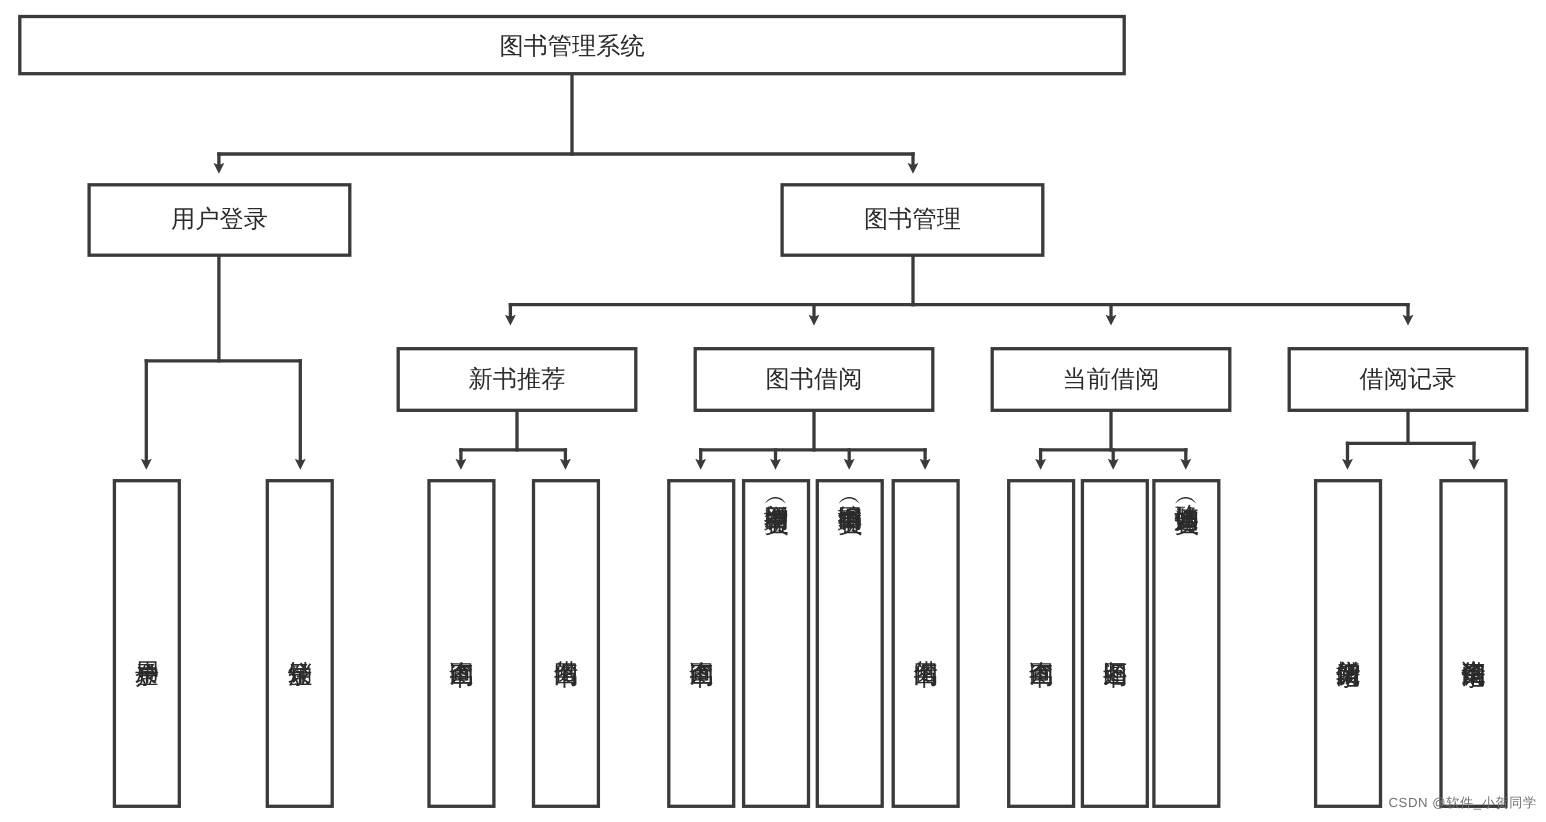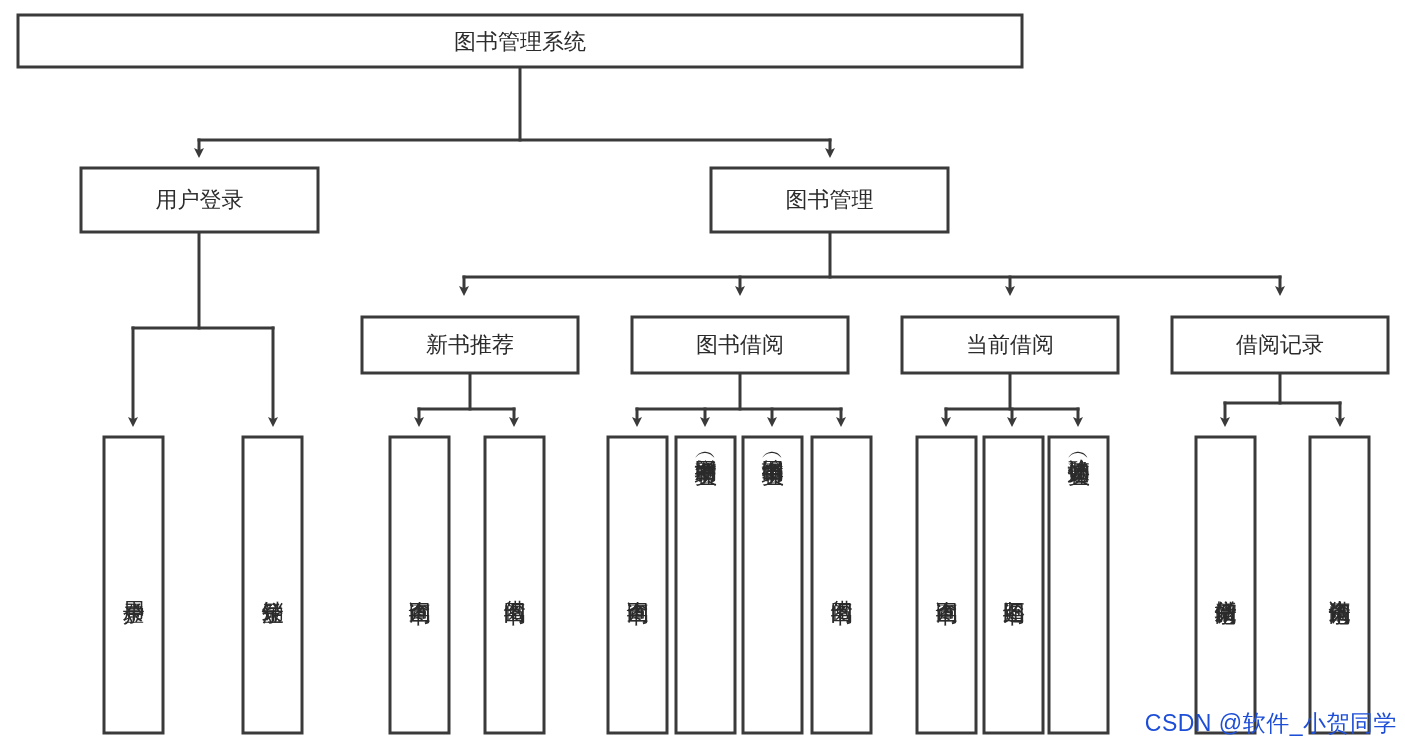--- a/index.html
+++ b/index.html
@@ -23,21 +23,21 @@
   .leaf-label-text{
     writing-mode:vertical-rl;text-orientation:upright;
     font-family:"Liberation Sans","DejaVu Sans",sans-serif;
     font-size:22px;color:#2b2b2b;line-height:1.02;letter-spacing:1px;
     white-space:nowrap;
   }
   .leaf-label-box.align-top{align-items:flex-start;padding-top:4px;}
   .watermark{
     position:absolute;right:8px;bottom:6px;
     font-family:"Liberation Sans","DejaVu Sans",sans-serif;
-    font-size:23px;color:#1d4ed8;letter-spacing:.5px;white-space:nowrap;
+    font-size:12px;color:#737373;letter-spacing:.5px;white-space:nowrap;
   }
 </style>
 </head>
 <body>
 
 <div id="diagram-root">
 
   <svg id="tree-svg" viewBox="0 0 1405 747">
     <defs>
       <marker id="arrow" markerWidth="14" markerHeight="14" refX="2" refY="5" orient="auto" markerUnits="userSpaceOnUse">

